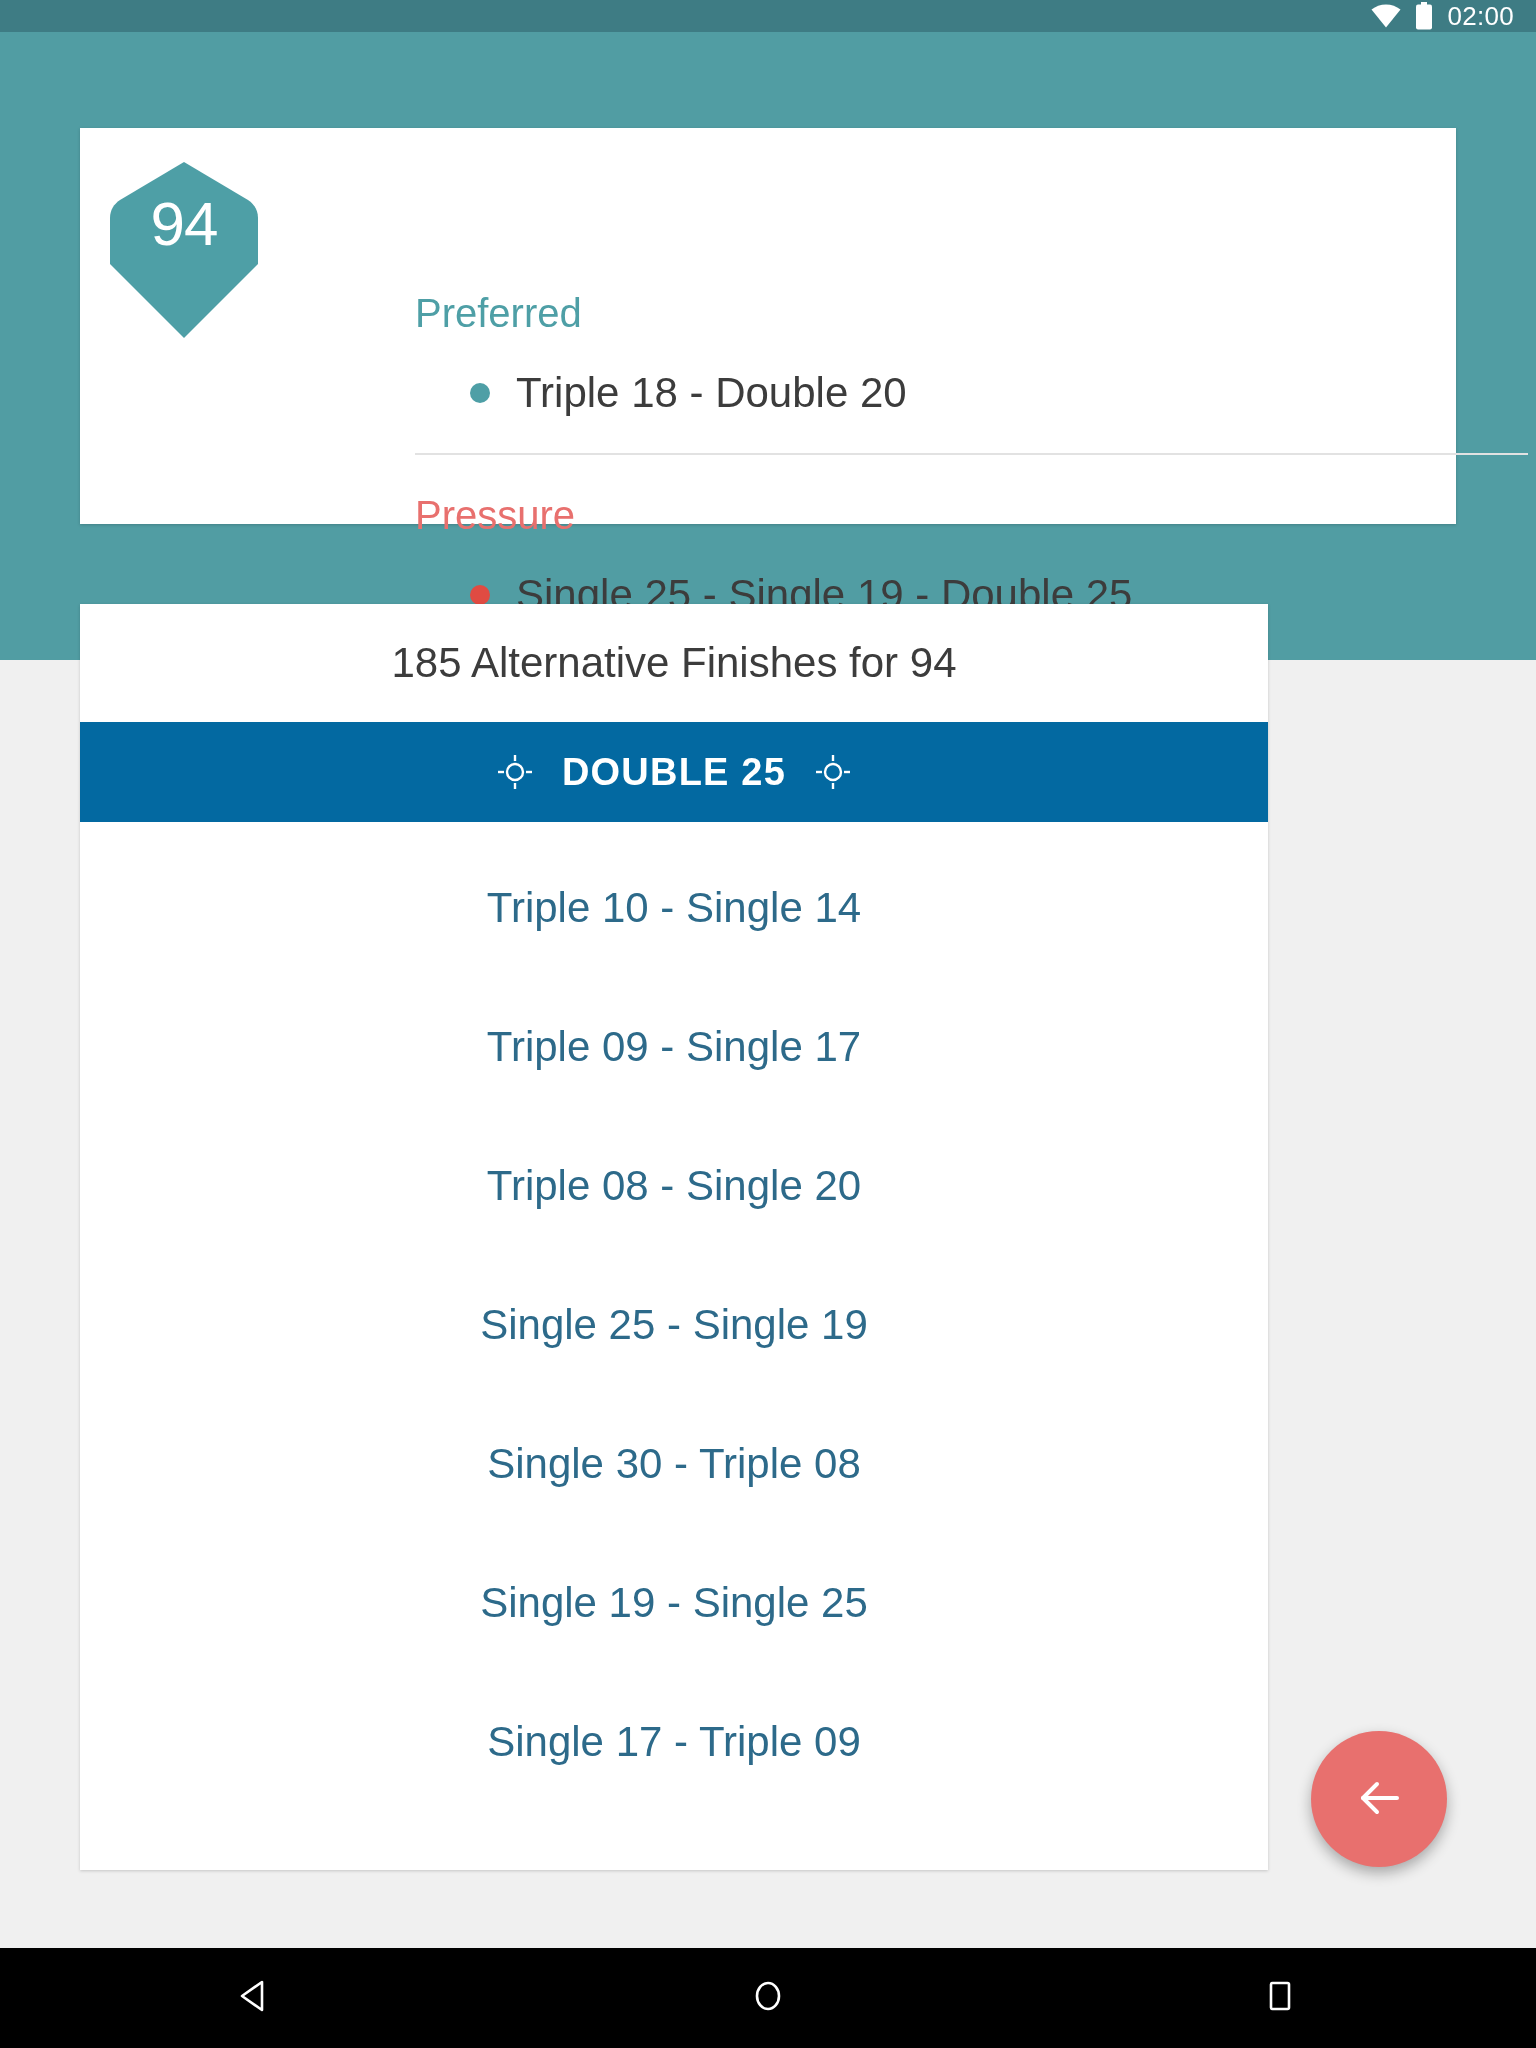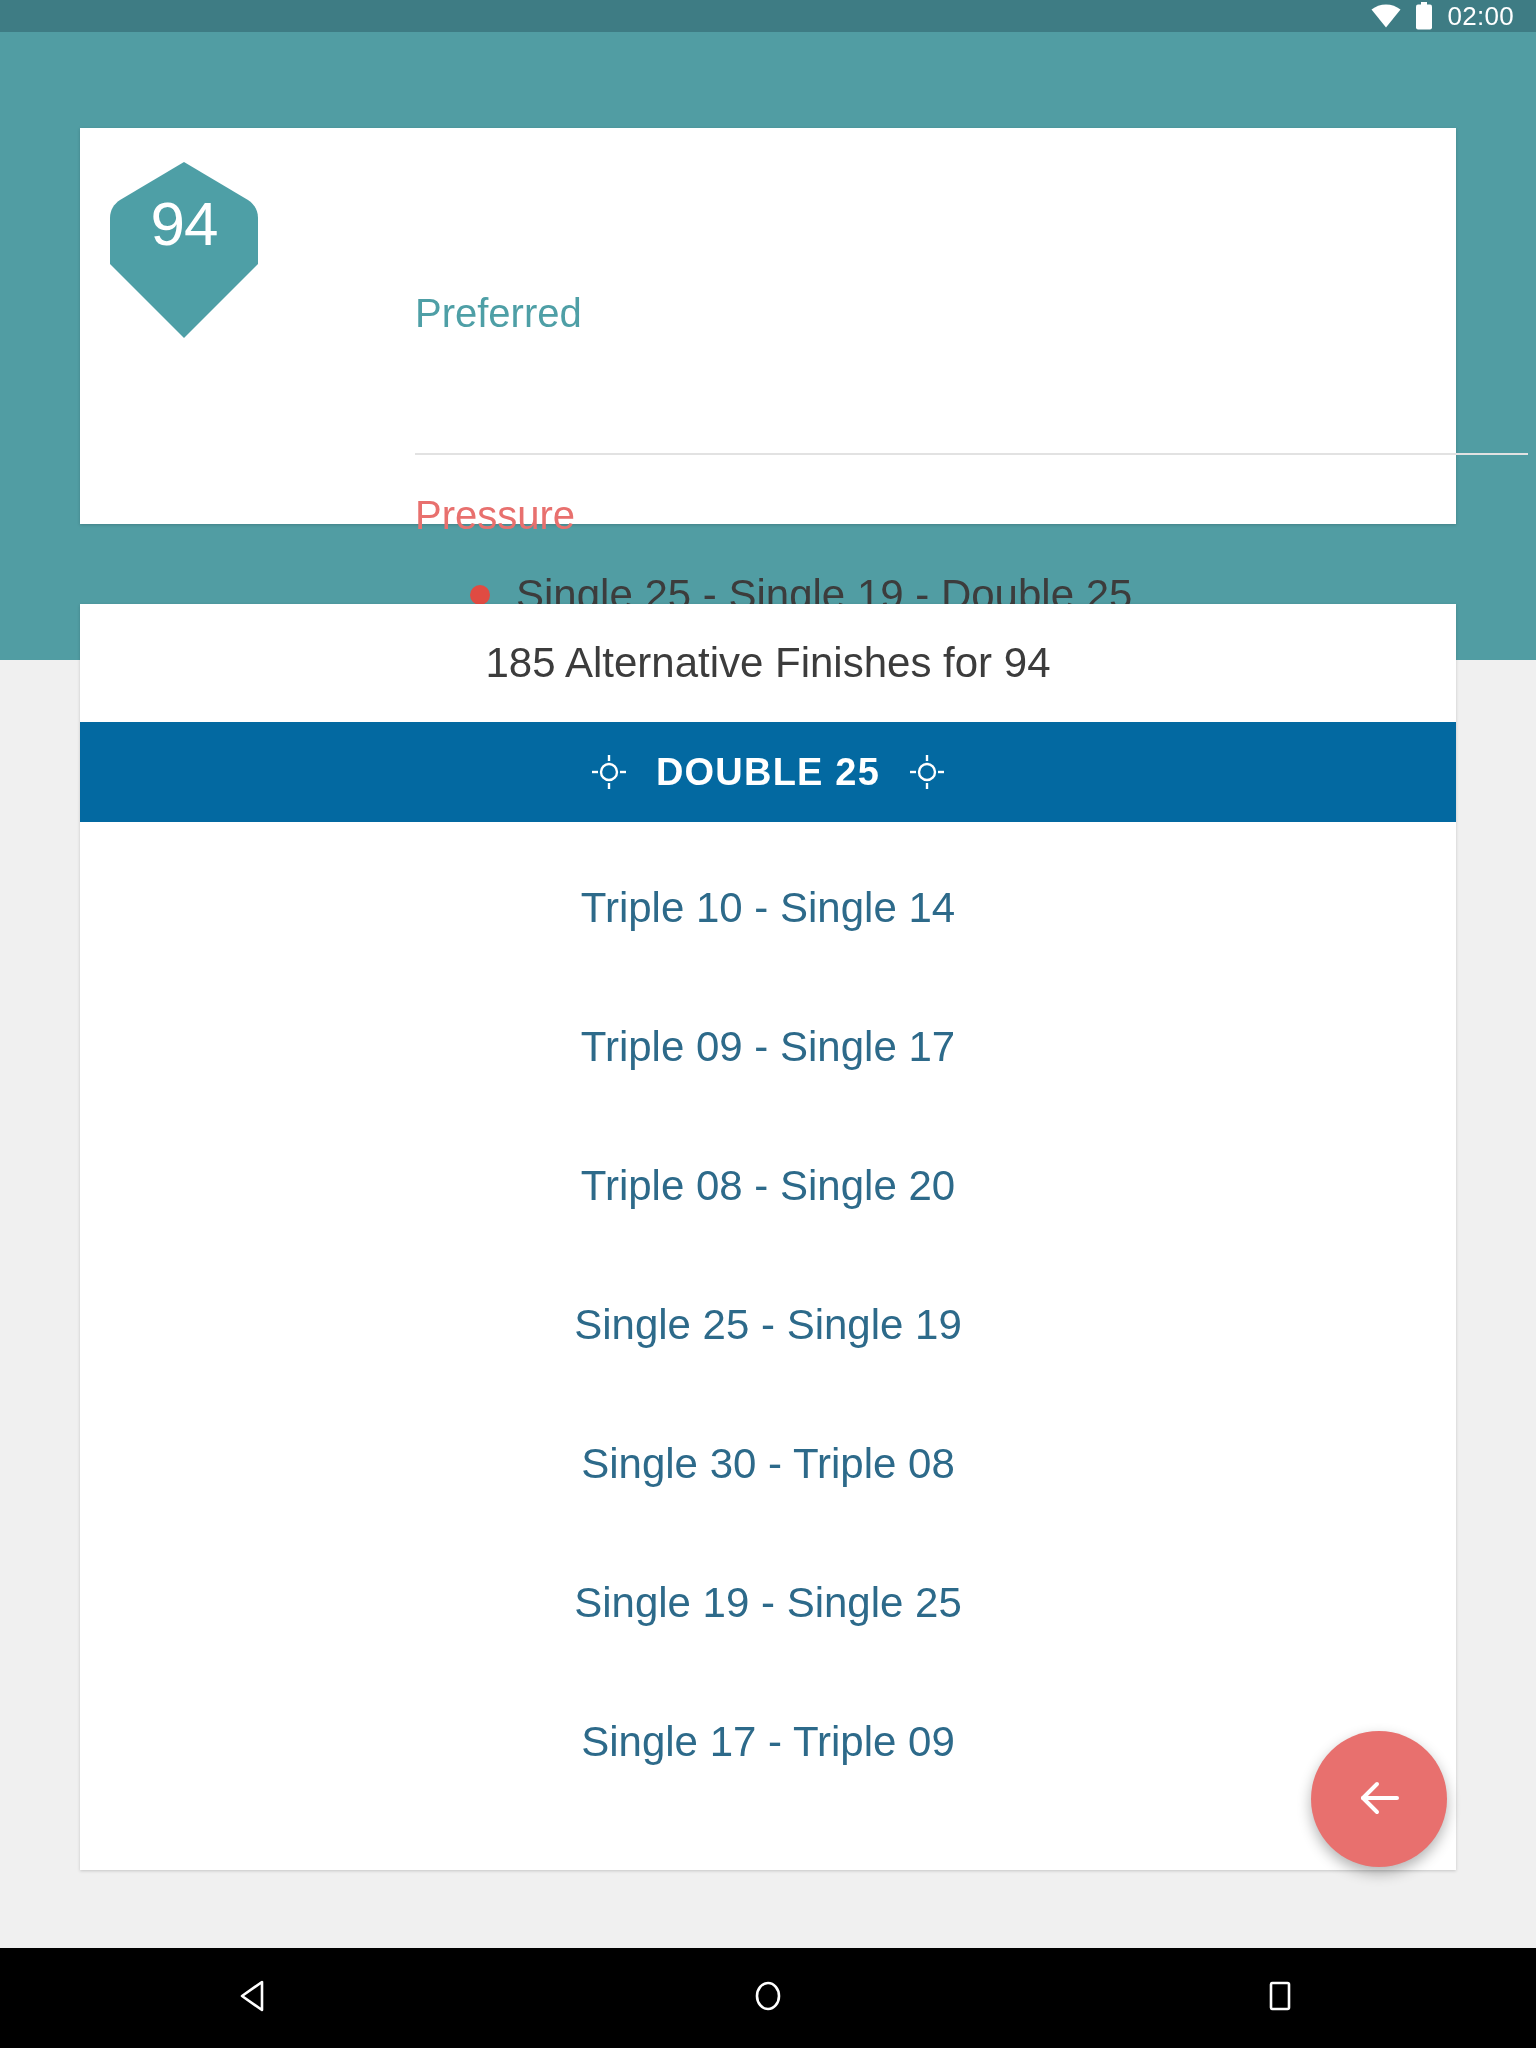--- a/index.html
+++ b/index.html
@@ -67,21 +67,21 @@
   .dot.red{ background:#E04B42; }
   .route-text{ font-size:42px; color:#3C3C3C; font-weight:400; }
 
   #card-divider{
     position:absolute; left:335px; top:325px; width:1113px; height:2px;
     background:#E2E2E2;
   }
 
   
   #alt-card{
-    position:absolute; left:80px; top:604px; width:1376px; height:1266px;
+    position:absolute; left:80px; top:604px; width:1188px; height:1266px;
     background:#FFFFFF; overflow:hidden;
     box-shadow:0 1px 3px rgba(0,0,0,0.18);
   }
   #alt-title{
     height:118px; display:flex; align-items:center; justify-content:center;
     font-size:42px; color:#3C3C3C; font-weight:400;
   }
   #target-bar{
     height:100px; background:#0369a1;
     display:flex; align-items:center; justify-content:center; gap:30px;
@@ -142,20 +142,24 @@
 
   <div id="badge-wrap">
     <svg width="152" height="180" viewBox="0 0 152 180">
       <path d="M76 2 L140 40 C146 44 150 50 150 58 L150 104 L76 178 L2 104 L2 58 C2 50 6 44 12 40 Z" fill="#4E9FA6"></path>
     </svg>
     <div id="badge-value">94</div>
   </div>
 
   <div id="pref-block" class="sec-block">
     <div class="sec-title preferred">Preferred</div>
+    <div class="route-row">
+      <span class="dot teal"></span>
+      <span class="route-text">Triple 18 - Double 20</span>
+    </div>
   </div>
 
   <div id="card-divider"></div>
 
   <div id="press-block" class="sec-block">
     <div class="sec-title pressure">Pressure</div>
     <div class="route-row">
       <span class="dot red"></span>
       <span class="route-text">Single 25 - Single 19 - Double 25</span>
     </div>

